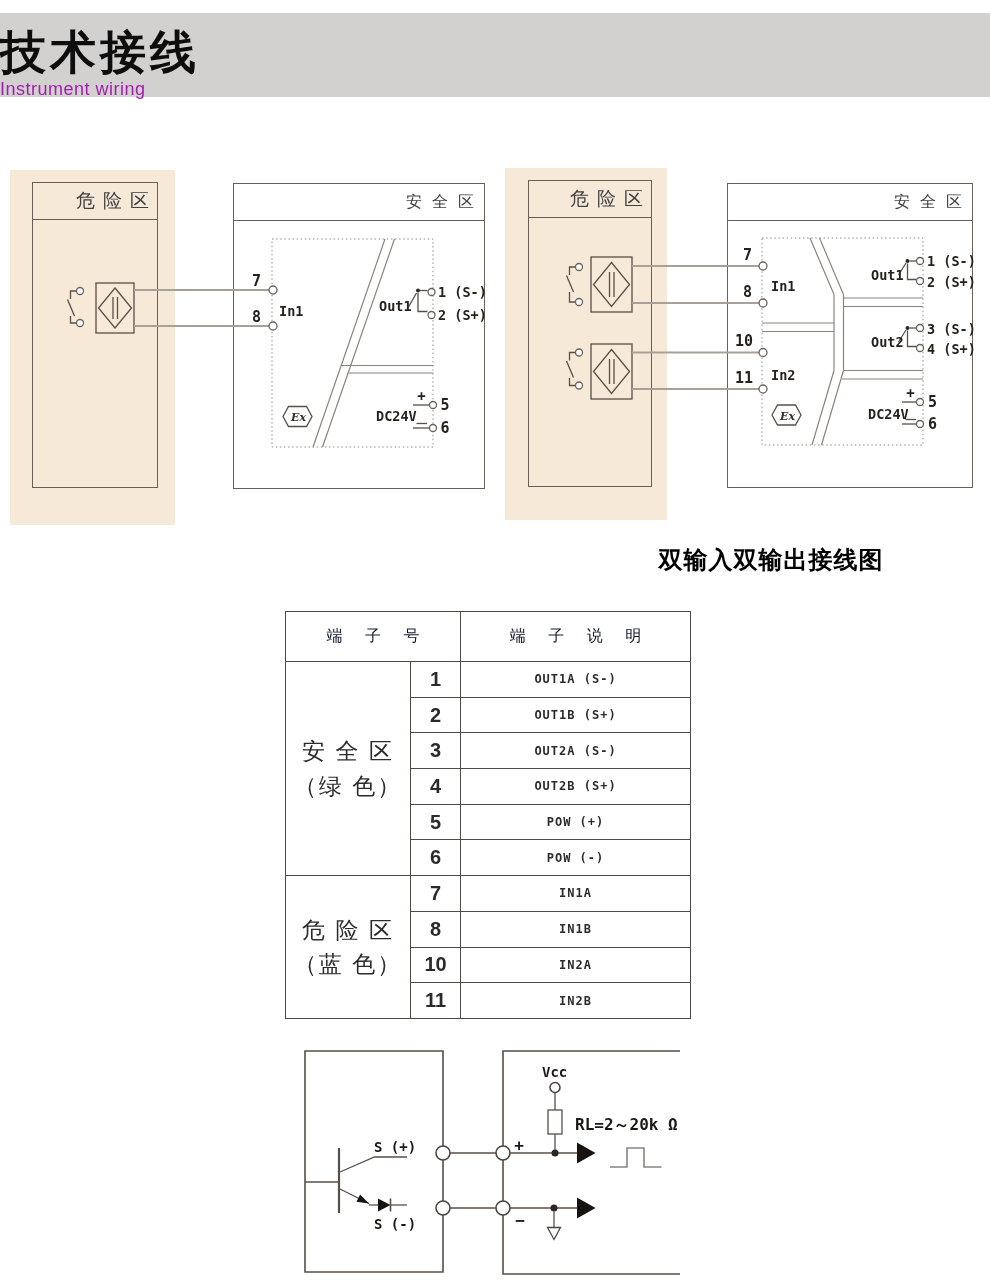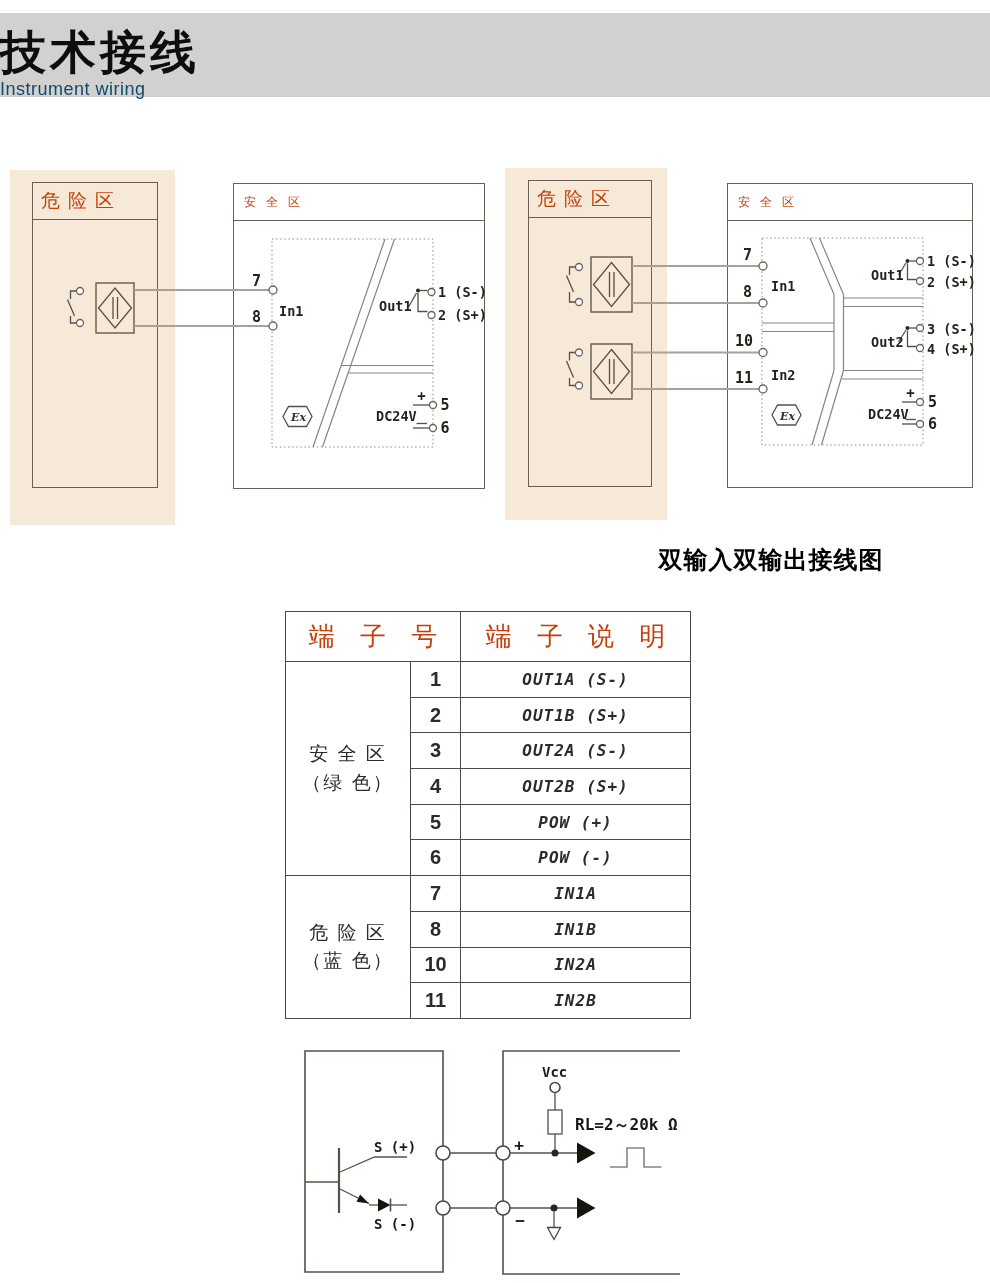--- a/index.html
+++ b/index.html
@@ -2,28 +2,28 @@
 <html><head>
 <meta charset="utf-8">
 <style>
   html,body{margin:0;padding:0;background:#fff;}
   .page{position:relative;width:990px;height:1283px;background:#ffffff;overflow:hidden;
         font-family:"Liberation Sans",sans-serif;}
 
   
   .band{position:absolute;left:0;top:13px;width:990px;height:84px;background:#d3d1cf;text-align:left;}
   .band .title{font-size:46px;font-weight:bold;letter-spacing:4px;color:#0d0d0d;margin-top:13px;line-height:1.15;}
-  .band .subtitle{font-size:18px;color:#0c4a6e;margin-top:0px;letter-spacing:.5px;}
+  .band .subtitle{font-size:18px;color:#a21caf;margin-top:0px;letter-spacing:.5px;}
 
   
   .beige{position:absolute;background:#f7e9d8;}
   .zbox{position:absolute;border:1.5px solid #6b5e55;background:transparent;box-sizing:border-box;}
-  .zone-title{height:36px;line-height:36px;text-align:left;font-size:19px;letter-spacing:8px;
-              text-indent:8px;color:#c2410c;border-bottom:1.5px solid #6b5e55;}
-  .safe .zone-title{font-size:12px;letter-spacing:10px;text-indent:10px;}
+  .zone-title{height:36px;line-height:36px;text-align:right;font-size:19px;letter-spacing:8px;
+              text-indent:8px;color:#404040;border-bottom:1.5px solid #6b5e55;}
+  .safe .zone-title{font-size:16px;letter-spacing:10px;text-indent:10px;}
 
   .caption{position:absolute;width:300px;text-align:center;font-size:24px;font-weight:bold;color:#000;letter-spacing:1px;}
 
   
   .art{position:absolute;left:0;top:0;}
   .ln{stroke:#584f48;stroke-width:1.3;fill:none;}
   .lnw{stroke:#584f48;stroke-width:1.6;fill:none;}
   .wire{stroke:#a8a19a;stroke-width:1.8;fill:none;}
   .thin{stroke:#8b847d;stroke-width:1.2;fill:none;}
   .dotrect{fill:none;stroke:#938b83;stroke-width:1;stroke-dasharray:1.5 2.6;}
@@ -37,24 +37,24 @@
   .dnum{font-family:"DejaVu Sans Mono",monospace;font-weight:bold;font-size:15px;fill:#27211c;}
   .clbl{font-family:"DejaVu Sans Mono",monospace;font-weight:bold;font-size:14px;fill:#1d1814;}
   .rlbl{font-family:"DejaVu Sans Mono",monospace;font-weight:bold;font-size:16px;fill:#1d1814;}
   .exlbl{font-family:"DejaVu Serif",serif;font-style:italic;font-weight:bold;font-size:11px;fill:#3a332d;}
   .pm{font-family:"DejaVu Sans Mono",monospace;font-weight:bold;font-size:14px;fill:#27211c;}
   .pmc{font-family:"DejaVu Sans Mono",monospace;font-weight:bold;font-size:16px;fill:#1d1814;}
 
   
   .tbl{position:absolute;left:285px;top:611px;border-collapse:collapse;table-layout:fixed;}
   .tbl td{border:1.6px solid #4e4a45;text-align:center;vertical-align:middle;padding:0;color:#2b2b2b;}
-  .tbl .th{height:49px;font-size:26px;letter-spacing:9px;text-indent:9px;color:#c2410c;}
+  .tbl .th{height:49px;font-size:16px;letter-spacing:9px;text-indent:9px;color:#0f172a;}
   .tbl .num{font-size:20px;font-weight:bold;}
-  .tbl .desc{font-family:"DejaVu Sans Mono",monospace;font-size:16px;font-weight:bold;letter-spacing:1px;font-style:italic;}
-  .tbl .group{font-size:19px;letter-spacing:2px;line-height:1.5;}
+  .tbl .desc{font-family:"DejaVu Sans Mono",monospace;font-size:12px;font-weight:bold;letter-spacing:1px;}
+  .tbl .group{font-size:23px;letter-spacing:2px;line-height:1.5;}
   .tbl tr.r{height:35.7px;}
 </style>
 </head>
 <body>
 
 <div class="page">
 
   <div class="band">
     <div class="title">技术接线</div>
     <div class="subtitle">Instrument wiring</div>

